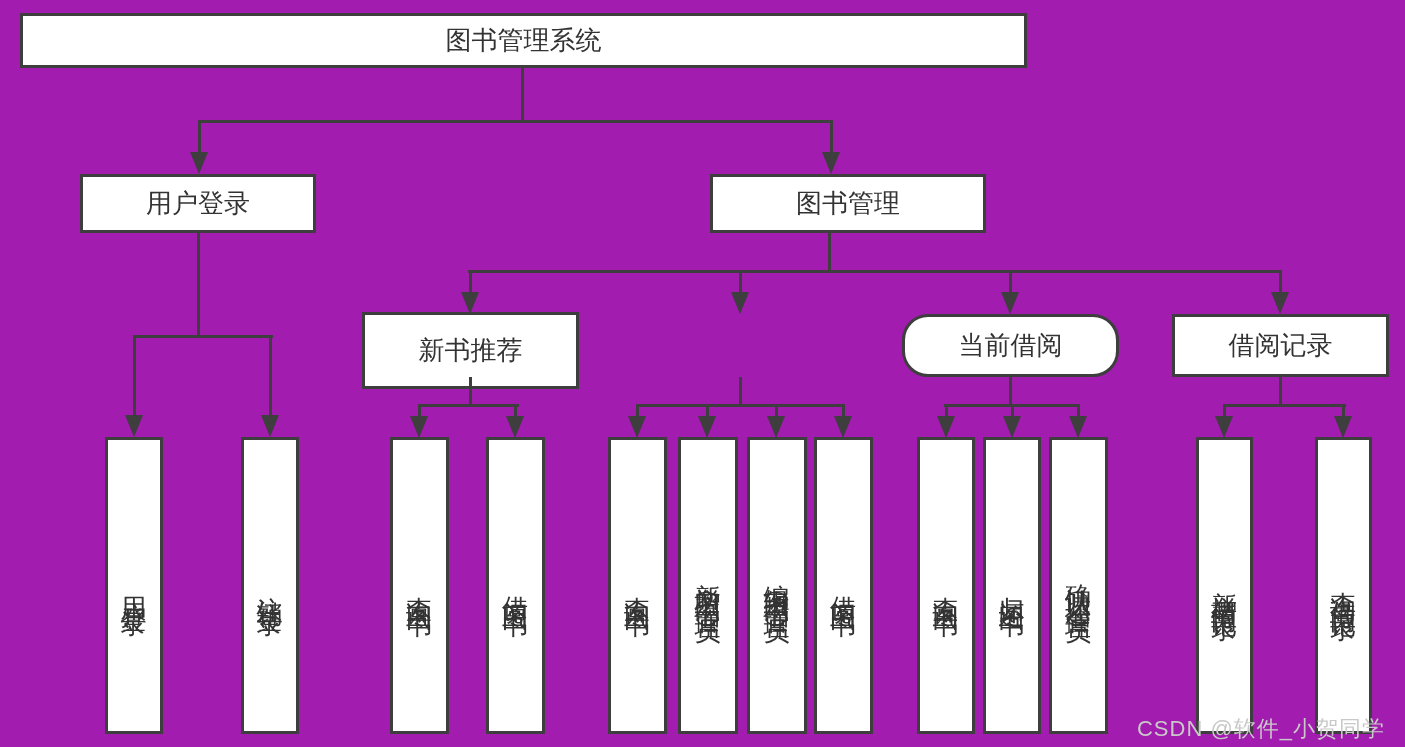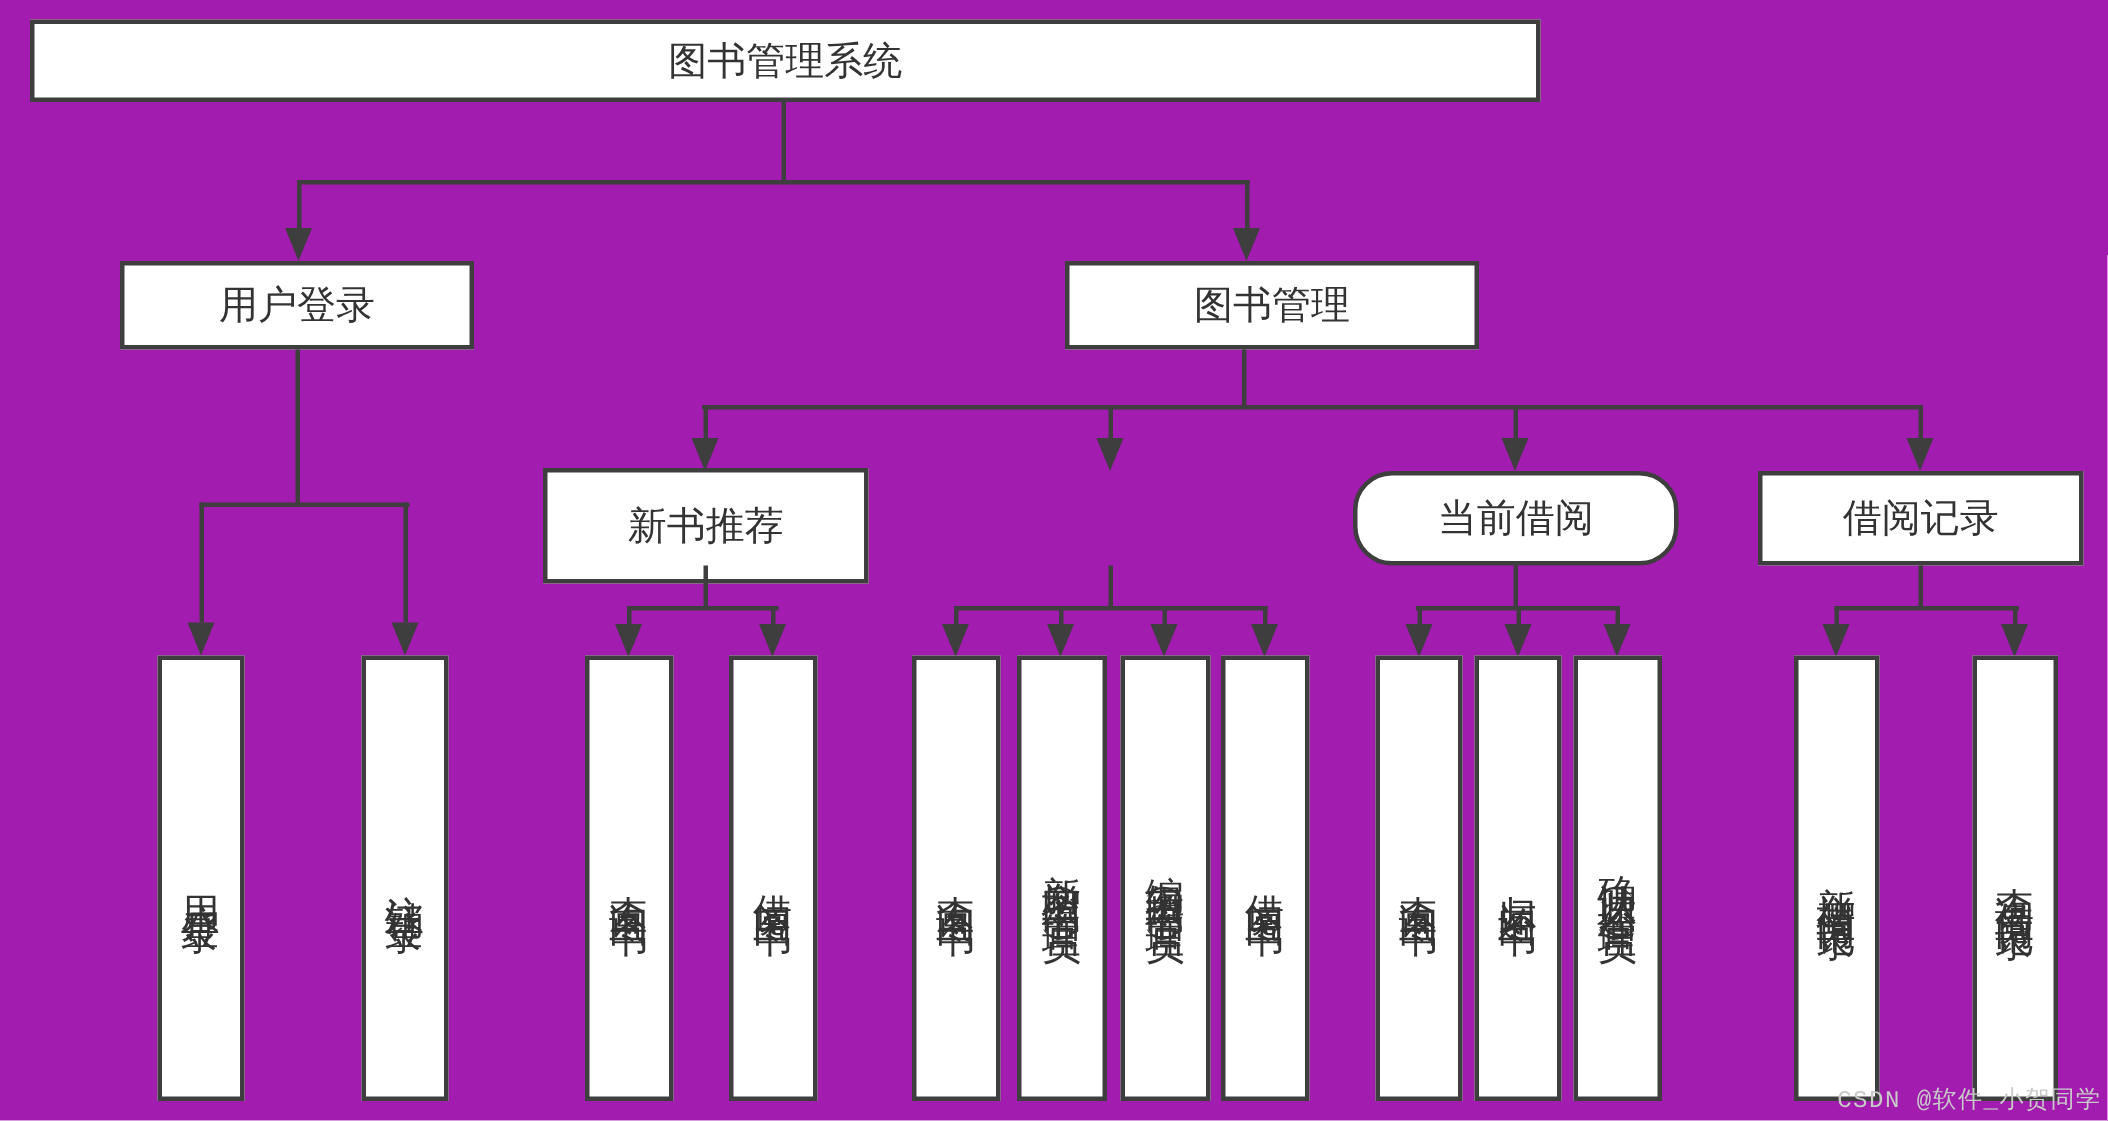--- a/index.html
+++ b/index.html
@@ -19,22 +19,22 @@
     letter-spacing:5px; line-height:1; white-space:pre;
   }
   .hl { position:absolute; height:3px; background:#3e3e3e; }
   .vl { position:absolute; width:3px;  background:#3e3e3e; }
   .arrow {
     position:absolute; width:0; height:0;
     border-left:9px solid transparent; border-right:9px solid transparent;
     border-top:22px solid #3e3e3e;
   }
   .watermark {
-    position:absolute; right:4px; bottom:3px;
-    font-size:16px; color:#c9c9c9; letter-spacing:1px; z-index:5;font-family:Liberation Mono, monospace;
+    position:absolute; right:20px; bottom:3px;
+    font-size:22px; color:#c9c9c9; letter-spacing:1px; z-index:5;
   }
 </style>
 </head>
 <body>
 
 <div class="canvas">
 
   <div class="node" style="left:20px;top:13px;width:1007px;height:55px;">
     <span>图书管理系统</span>
   </div>

